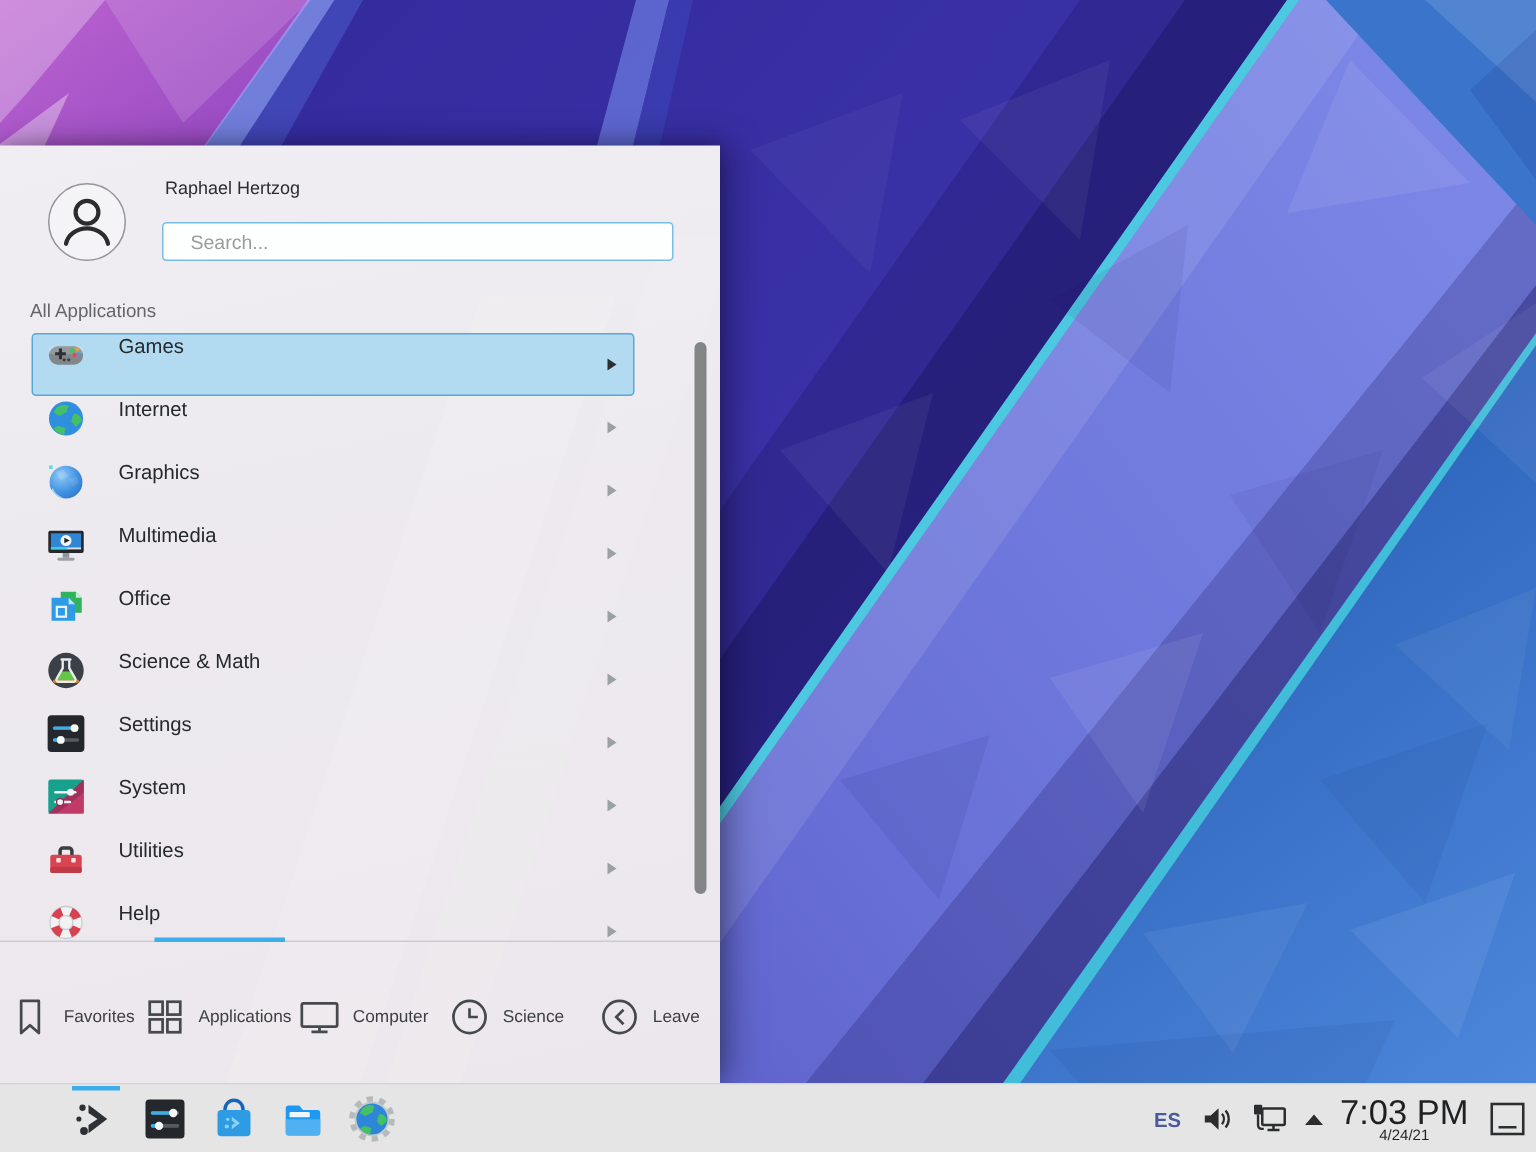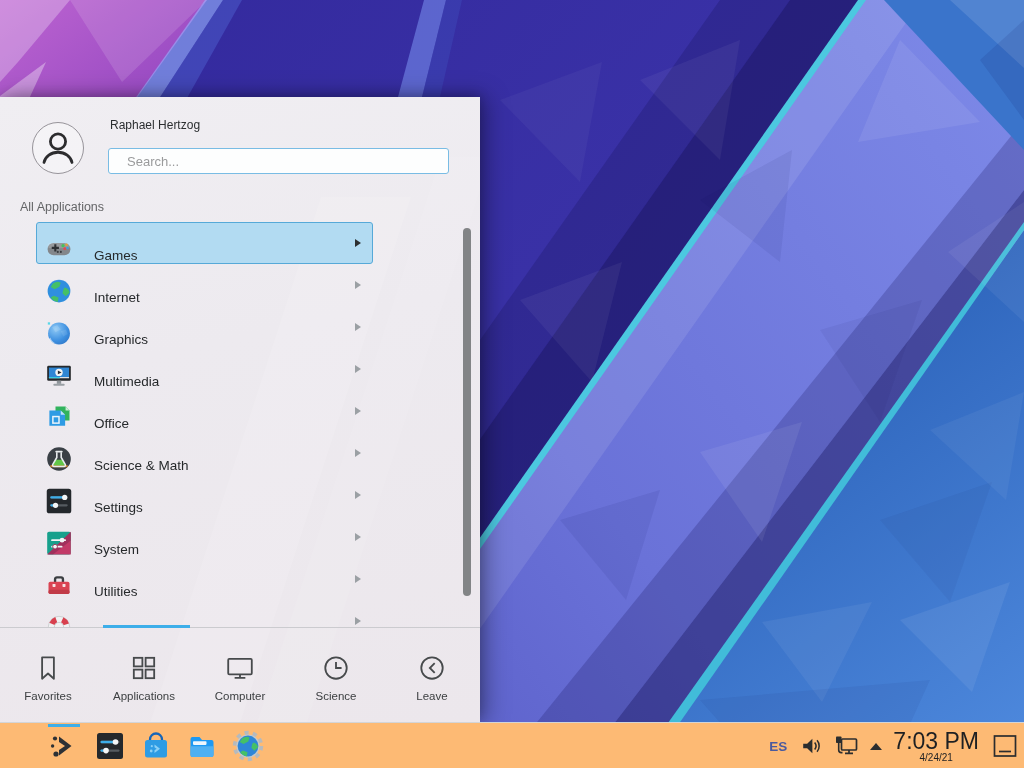--- a/index.html
+++ b/index.html
@@ -25,43 +25,43 @@
   .search {
     position:absolute; left:108px; top:51px; width:341px; height:26px;
     border:1px solid #79bce4; border-radius:3px; background:#fdfefe;
     font-family:inherit; font-size:13px; color:#2b2e30; padding:0 18px; outline:none;
   }
   .search::placeholder { color:#9a9b9c; }
 
   .section-label { position:absolute; left:20px; top:103px; font-size:12.5px; color:#646567; }
 
   .cat-list { position:absolute; left:0; top:125px; width:480px; height:405px; overflow:hidden; }
-  .cat-row { position:relative; height:42px; margin:0 36px 0 36px; width:337px; display:flex; align-items:flex-end; border:1px solid transparent; border-radius:3px; }
+  .cat-row { position:relative; height:42px; margin:0 36px 0 21px; width:402px; display:flex; align-items:flex-start; border:1px solid transparent; border-radius:3px; }
   .cat-row.selected { background:#b2dbf2; border-color:#56a9d8; }
   .cat-row .cicon { width:28px; height:28px; margin-left:8px; flex:none; }
   .cat-row .clabel { margin-left:21px; font-size:13.5px; color:#26292b; }
   .cat-row .arrow { position:absolute; right:11px; top:50%; transform:translateY(-50%); width:0; height:0;
     border-left:6px solid #9ba0a4; border-top:4.5px solid transparent; border-bottom:4.5px solid transparent; }
   .cat-row.selected .arrow { border-left-color:#2c2f31; }
 
   .scrollbar-track { position:absolute; left:463px; top:129px; width:8px; height:470px; }
   .scrollbar-thumb { position:absolute; left:0; top:2px; width:8px; height:368px; background:#828486; border-radius:4px; }
 
   .tab-sep { position:absolute; left:0; top:530px; width:480px; height:1px; background:#cbcbcf; }
   .tab-indicator { position:absolute; left:103px; top:528px; width:87px; height:3px; background:#3daee9; z-index:2; }
 
   .tabbar { position:absolute; left:0; top:534px; width:480px; height:91px; display:flex; }
-  .tab { flex:1 1 0; display:flex; flex-direction:column; align-items:center; justify-content:center; gap:7px; padding-top:2px; }
+  .tab { flex:1 1 0; display:flex; align-items:center; justify-content:center; gap:7px; padding-top:2px; }
   .tab svg { width:30px; height:30px; }
   .tab .tlabel { font-size:11.5px; color:#3d4042; }
 
   
   .taskbar {
     position:absolute; left:0; bottom:0; width:1024px; height:46px;
-    background:#fdba74; border-top:1px solid #d3d5d7; z-index:6;
+    background:#e5e5e5; border-top:1px solid #d3d5d7; z-index:6;
     display:flex; align-items:center;padding-left:42px;
   }
   .task-launchers { display:flex; align-items:center; padding-left:4px; }
   .task-btn { position:relative; width:36px; height:36px; margin-right:10px; display:flex; align-items:center; justify-content:center; }
   .task-btn svg { width:32px; height:32px; }
   .task-btn .active-line { position:absolute; left:2px; top:-4px; width:32px; height:3px; background:#3daee9; }
 
   .tray { position:absolute; right:0; top:0; height:46px; display:flex; align-items:center; padding-right:5px; }
   .kbd-layout { font-size:13.5px; font-weight:bold; color:#4a5a9e; margin-right:13px; }
   .tray-icon { margin-right:11px; display:flex; align-items:center; }

